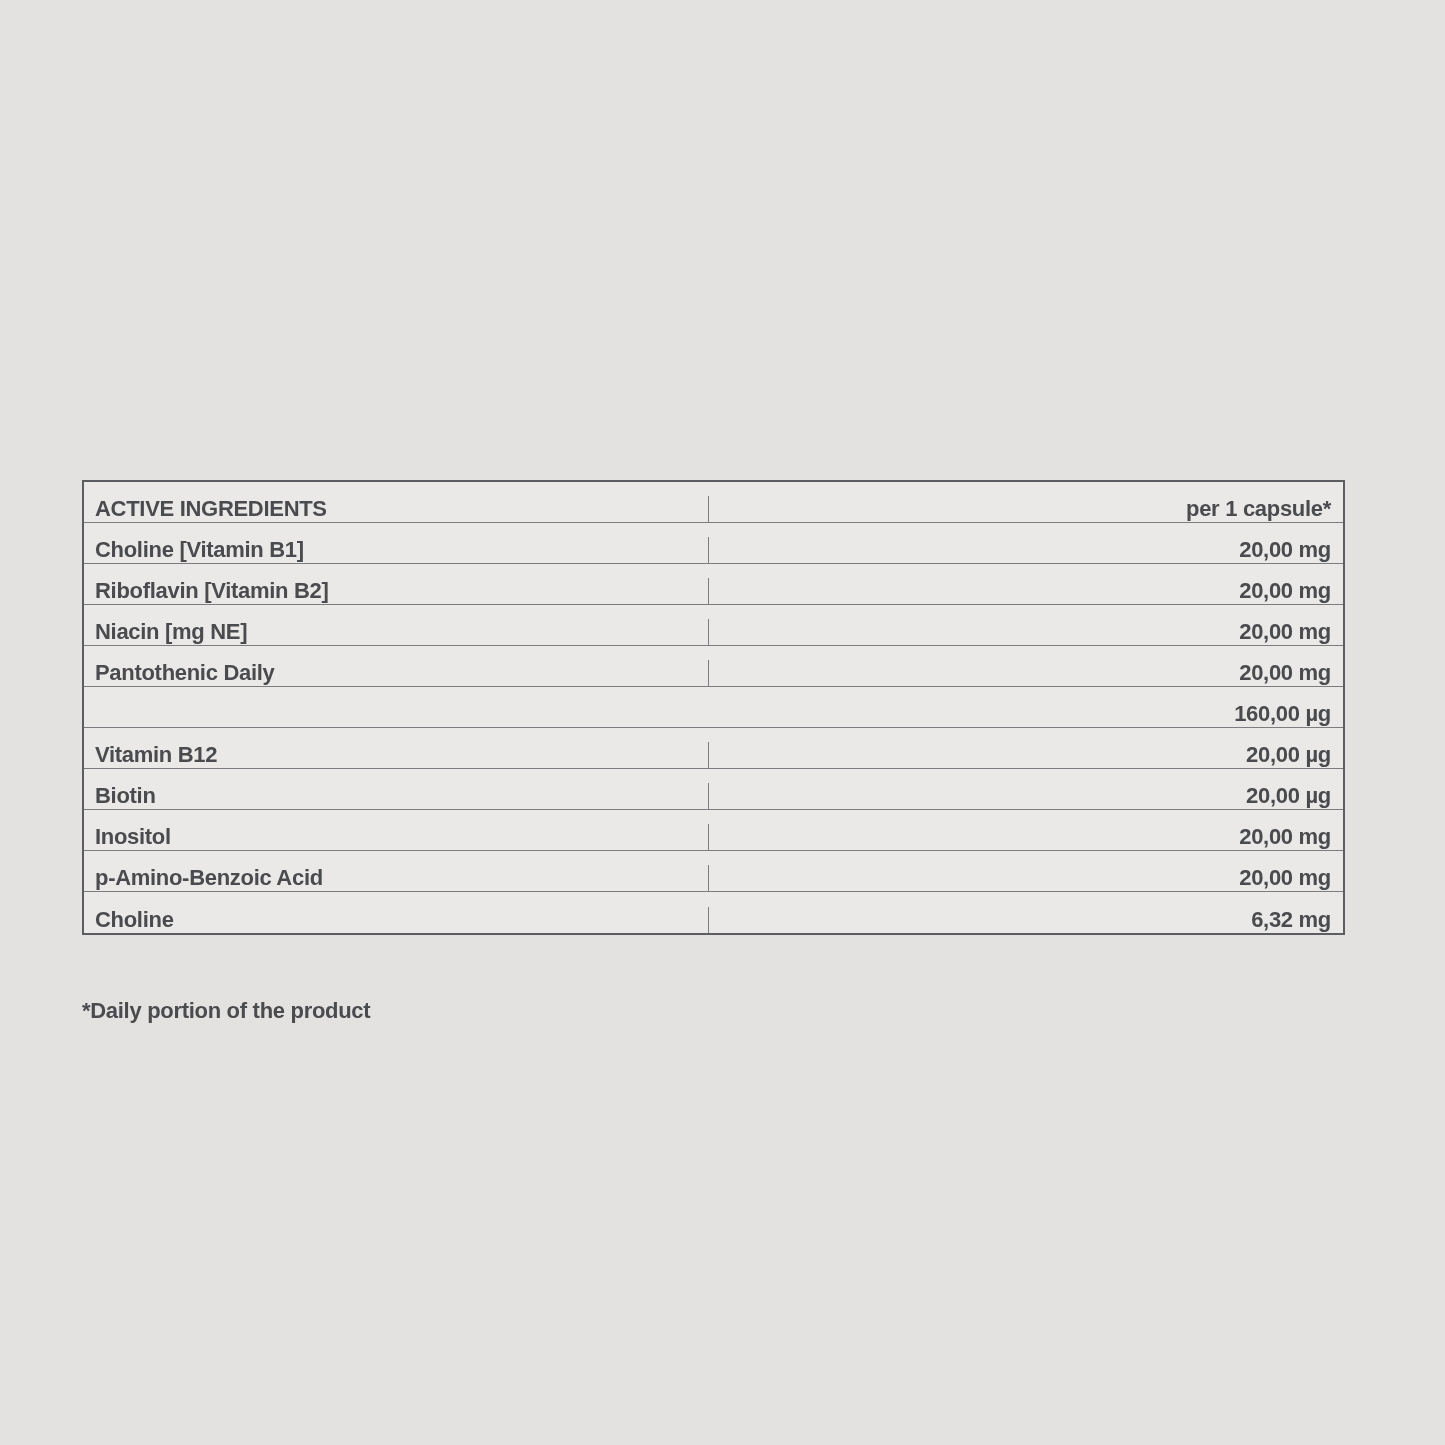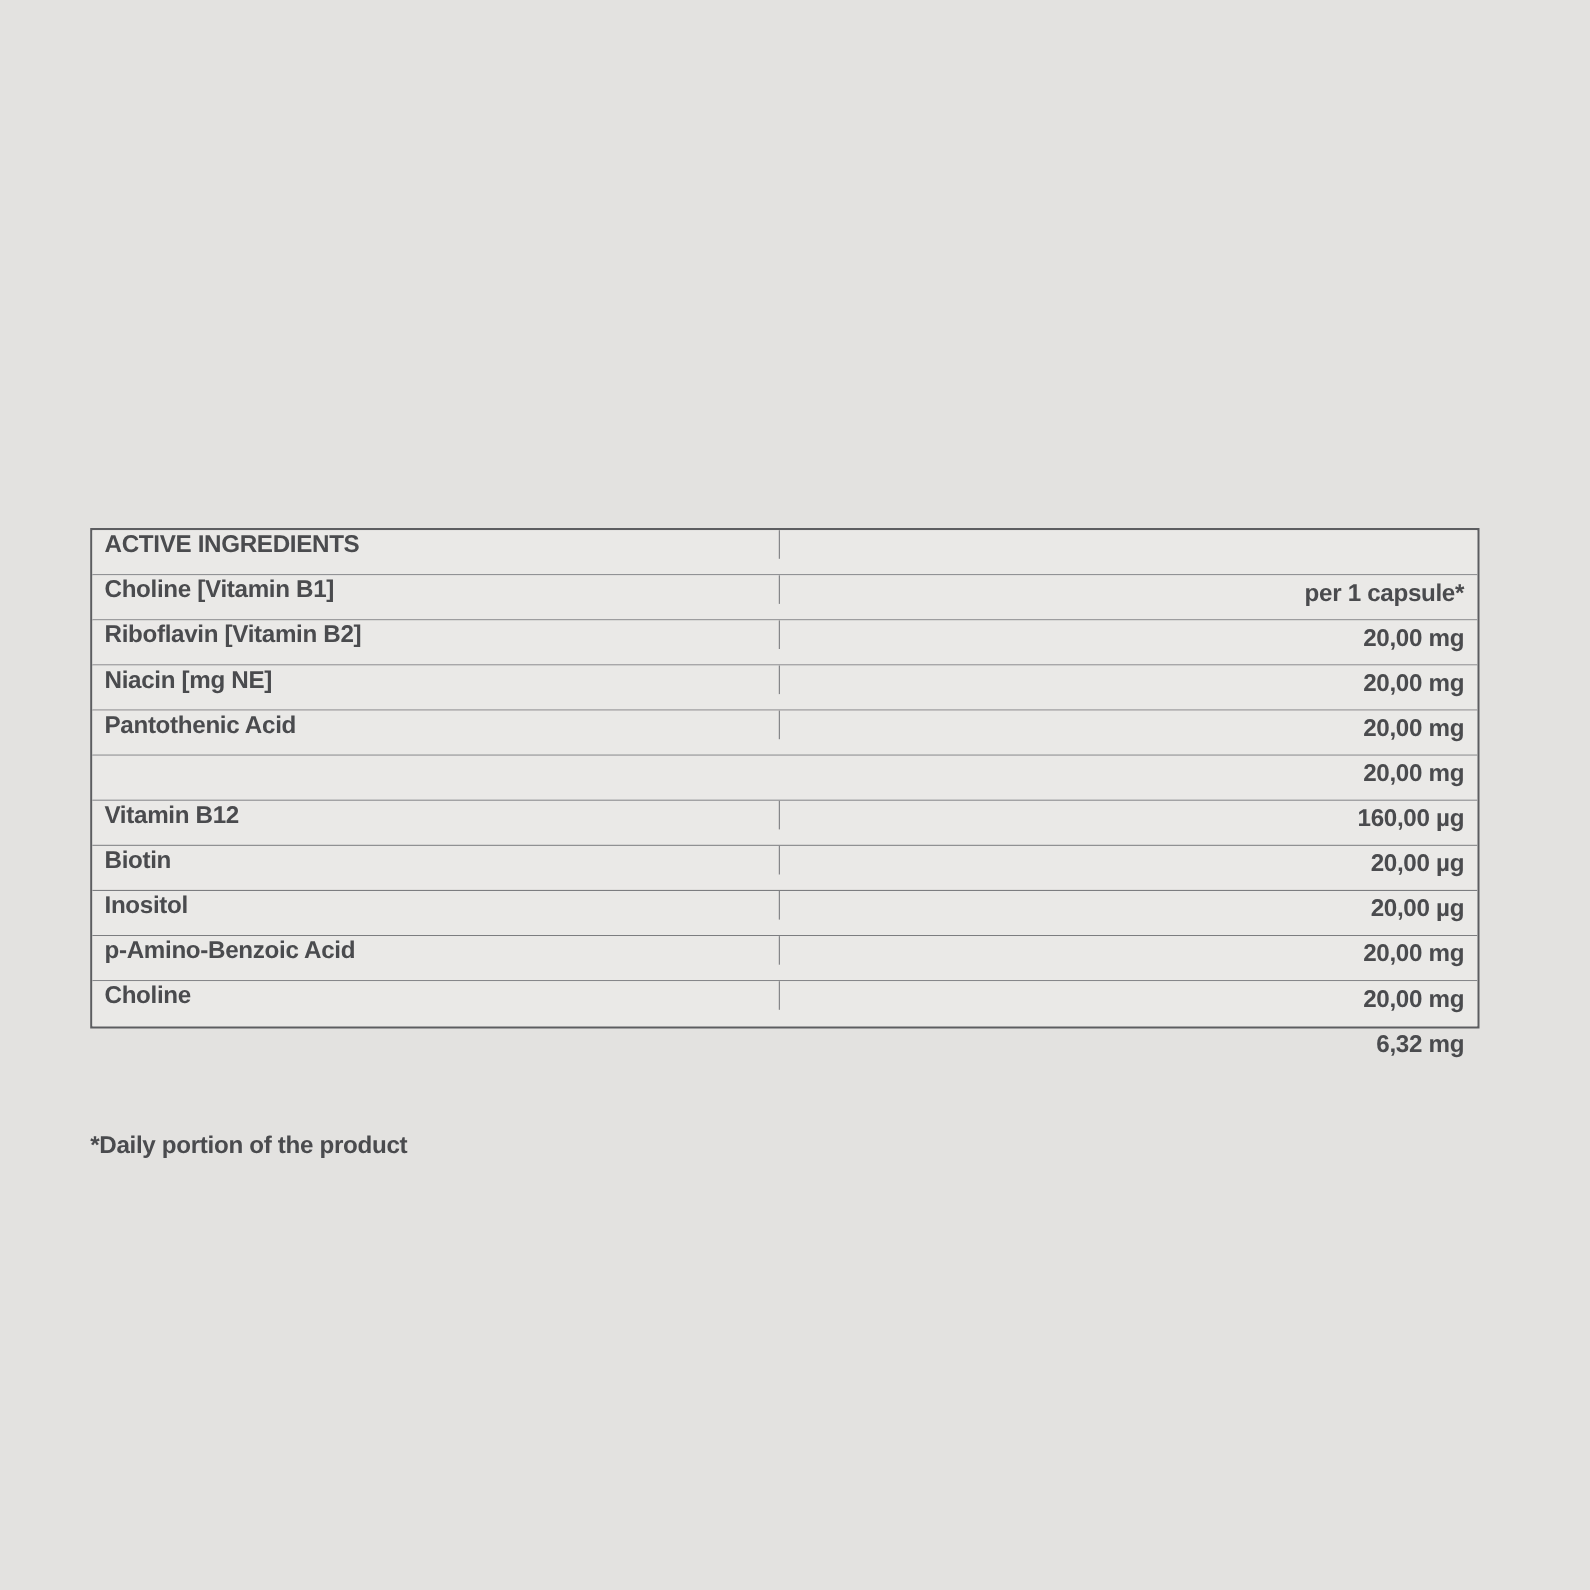--- a/index.html
+++ b/index.html
@@ -26,21 +26,21 @@
   .suppl-table {
     position: absolute;
     left: 82px; top: 480px;
     width: 1263px;
     border: 2px solid var(--outer-border);
     background: var(--row-background);
   }
   .row {
     display: flex;
     height: 41px;
-    align-items: flex-start;
+    align-items: flex-end;
     border-bottom: 1px solid var(--separator-line);
     background: var(--row-background);
   }
   .row:last-child { border-bottom: none; }
   .cell {
     display: flex;
     align-items: center;
     font-weight: bold;
     font-size: 22px;
     letter-spacing: -0.3px;
@@ -67,21 +67,21 @@
     border-bottom: 1px solid #6d6e70;
   }
   .row.section .cell.name {
     width: 631px;
     padding-left: 17px;
     color: var(--band-text-color);
     border-right: 1px solid #909194;
   }
   .footnote {
     position: absolute;
-    left: 82px; top: 1028px;
+    left: 82px; top: 998px;
     font-weight: bold;
     font-size: 22px;
     letter-spacing: -0.3px;
     color: var(--text-color);
   }
 </style>
 </head>
 <body>
 
 <div class="canvas">
@@ -103,21 +103,21 @@
       <div class="cell name">Riboflavin [Vitamin B2]</div>
       <div class="cell value">20,00 mg</div>
     </div>
 
     <div class="row item">
       <div class="cell name">Niacin [mg NE]</div>
       <div class="cell value">20,00 mg</div>
     </div>
 
     <div class="row item">
-      <div class="cell name">Pantothenic Acid</div>
+      <div class="cell name">Pantothenic Daily</div>
       <div class="cell value">20,00 mg</div>
     </div>
 
 
     <div class="row item">
       <div class="cell value">160,00 µg</div>
     </div>
 
     <div class="row item">
       <div class="cell name">Vitamin B12</div>

